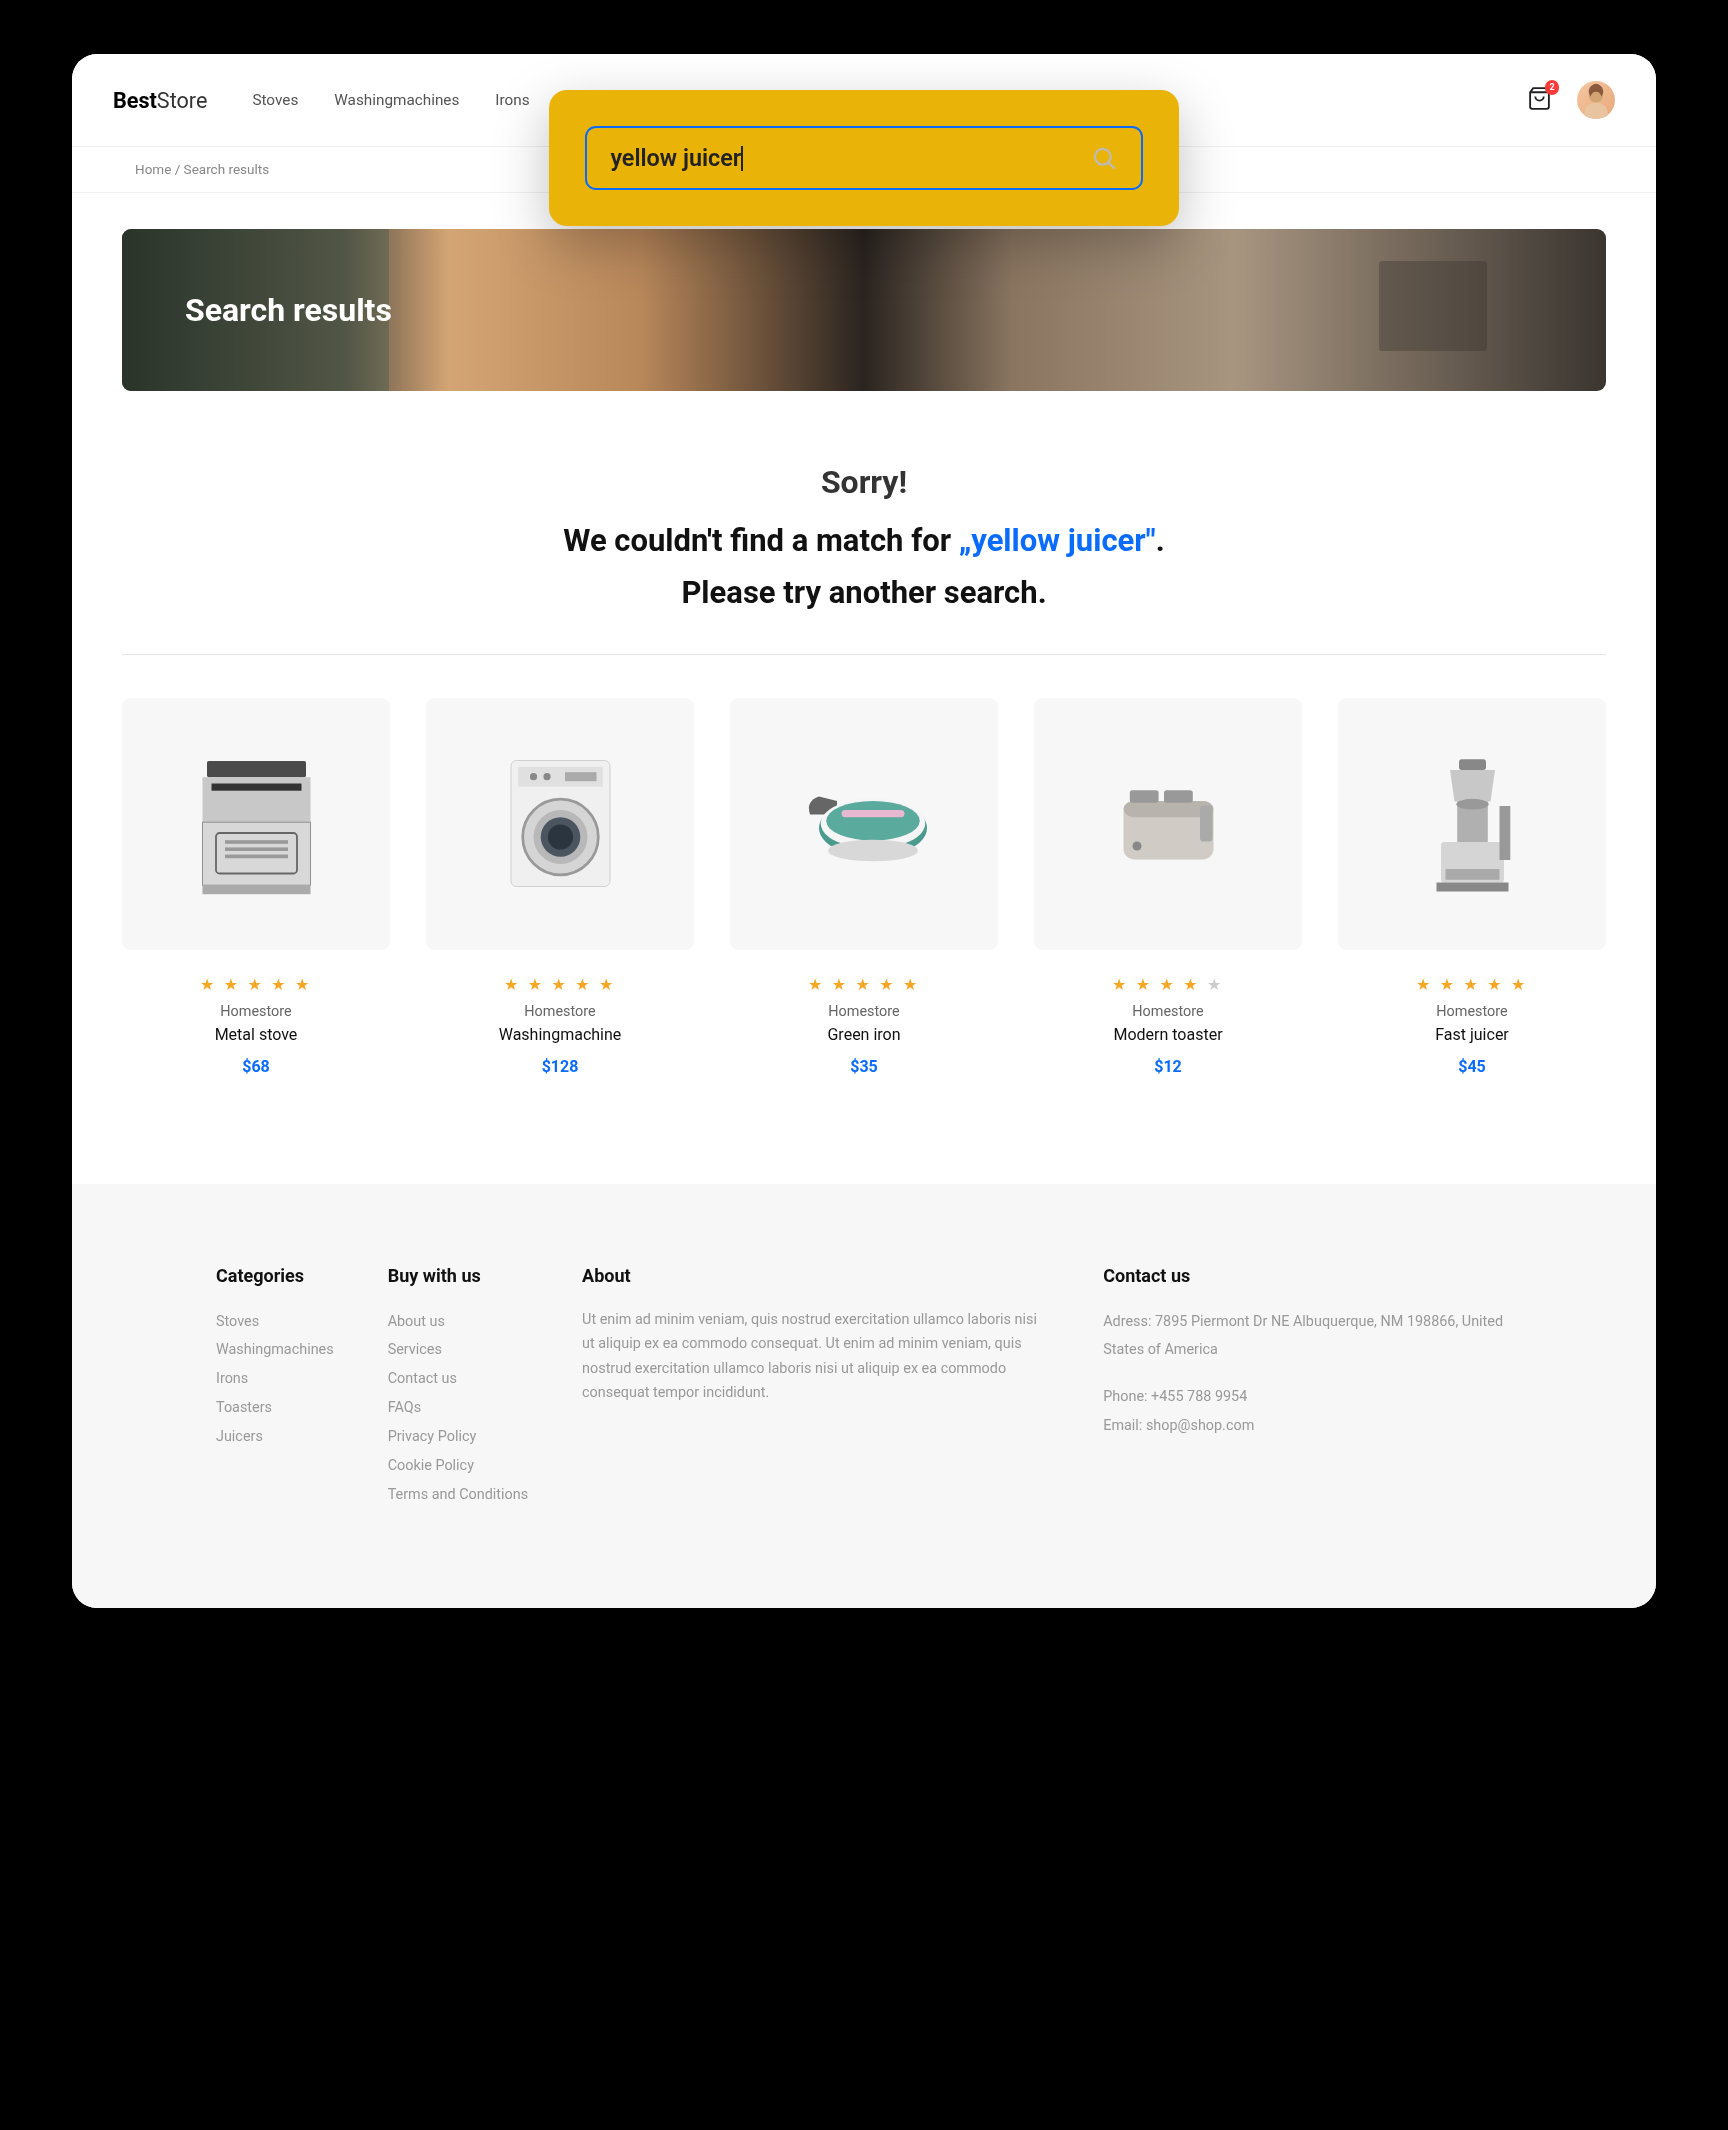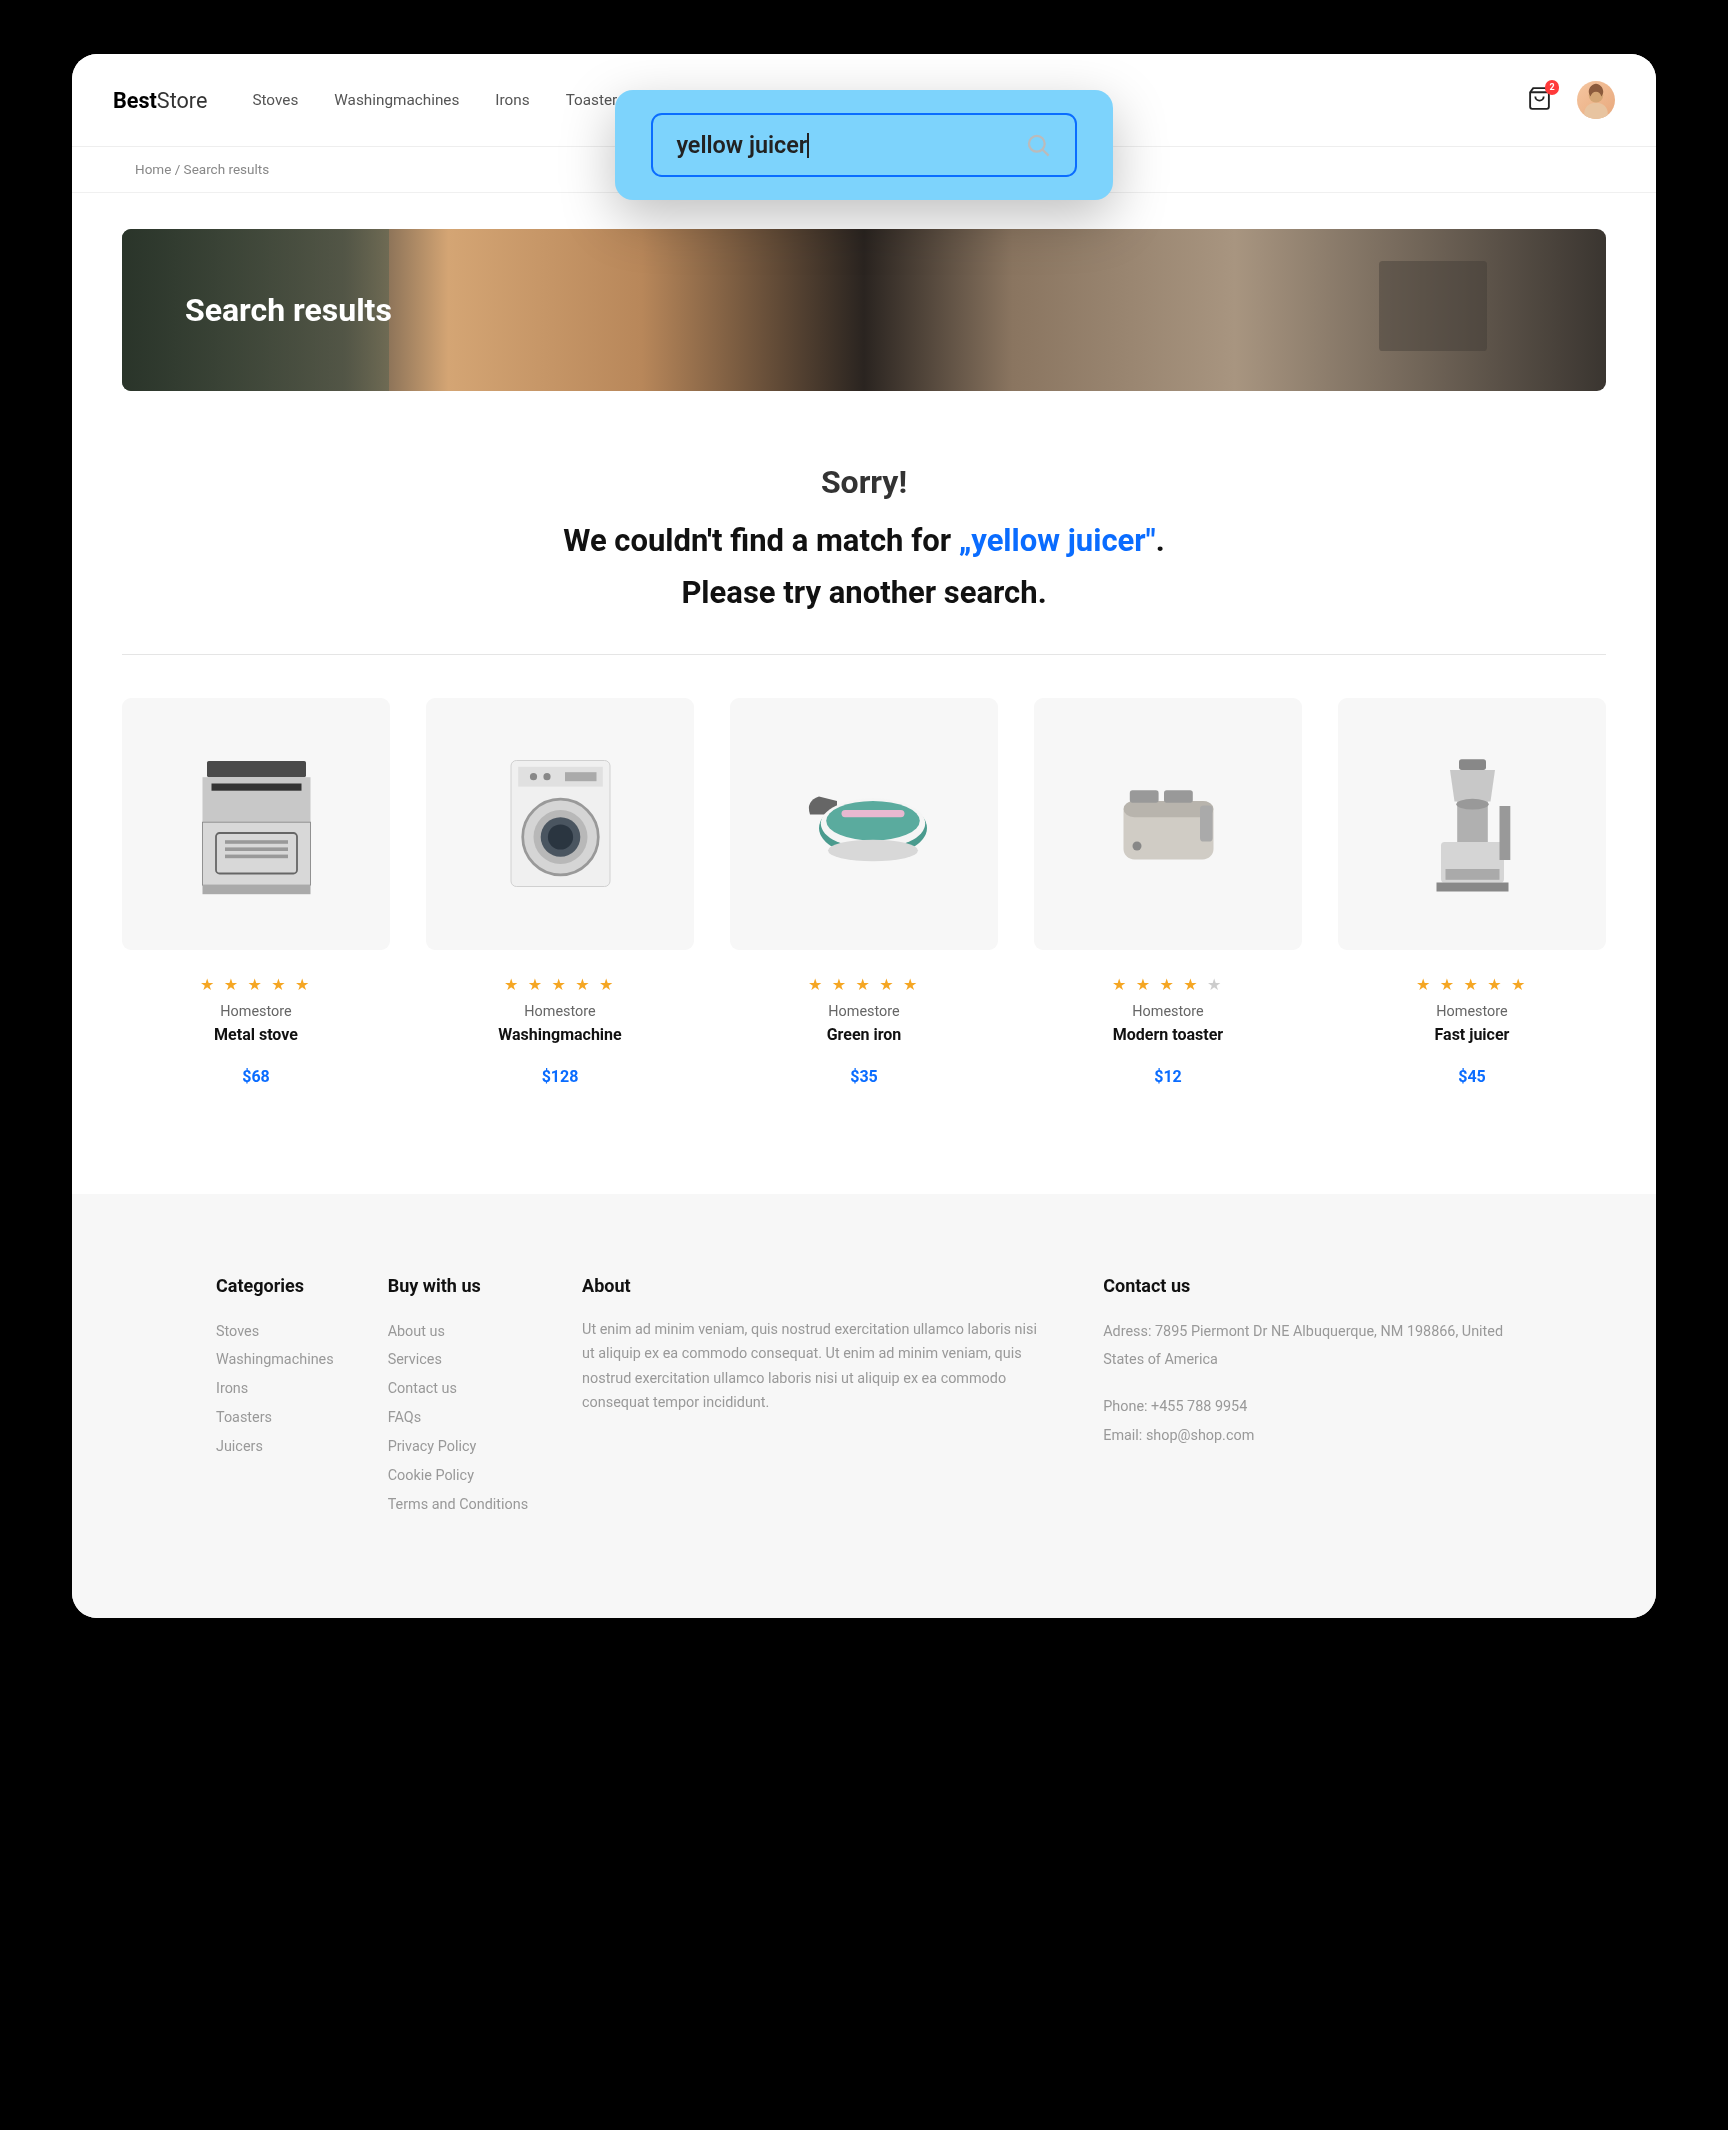--- a/index.html
+++ b/index.html
@@ -9,21 +9,21 @@
 .header{display:flex;align-items:center;padding:27px 41px;border-bottom:0.9px solid #eee;background:#fff}
 .logo{font-size:21.6px;color:#333;margin-right:45px}
 .logo b{font-weight:700;color:#000}
 .nav{display:flex;gap:36px}
 .nav a{color:#555;text-decoration:none;font-size:15.3px}
 .spacer{flex:1}
 .cart{position:relative;margin-right:25px;cursor:pointer}
 .badge{position:absolute;top:-5.4px;right:-7.2px;background:#ff3a3a;color:#fff;border-radius:50%;width:14.4px;height:14.4px;font-size:9px;display:flex;align-items:center;justify-content:center;font-weight:700}
 .avatar{width:38px;height:38px;border-radius:50%;background:linear-gradient(135deg,#f5c6a0,#e8a87c);display:flex;align-items:center;justify-content:center;overflow:hidden}
 .avatar svg{width:38px;height:38px}
-.search-pop{position:absolute;top:36px;left:50%;transform:translateX(-50%);width:498px;background:#7dd3fc;border-radius:18px;padding:23px 36px;box-shadow:0 18px 54px rgba(0,0,0,.25);z-index:10}
+.search-pop{position:absolute;top:36px;left:50%;transform:translateX(-50%);width:630px;background:#eab308;border-radius:18px;padding:36px 36px;box-shadow:0 18px 54px rgba(0,0,0,.25);z-index:10}
 .search-box{border:2.7px solid #0a6cff;border-radius:10.8px;display:flex;align-items:center;padding:16px 23.4px}
 .search-box .cursor{display:inline-block;width:1.8px;height:25px;background:#222;animation:blink 1s infinite;vertical-align:middle}
 @keyframes blink{50%{opacity:0}}
 .breadcrumb{padding:14.4px 63px;font-size:13.5px;color:#888;border-bottom:0.9px solid #f0f0f0}
 .breadcrumb a{color:#888;text-decoration:none}
 .banner{margin:36px 50px 0;height:162px;border-radius:9px;position:relative;overflow:hidden;background:linear-gradient(90deg,#3a4a3a 0%,#5a5045 15%,#d4a574 22%,#b8875a 35%,#2a2420 50%,#8a7560 60%,#a89580 75%,#3a3530 100%)}
 .banner::before{content:"";position:absolute;left:0;top:0;width:18%;height:100%;background:linear-gradient(90deg,rgba(40,50,40,.9),rgba(90,100,80,.6))}
 .banner::after{content:"";position:absolute;right:8%;top:20%;width:108px;height:90px;background:rgba(60,55,50,.4);border-radius:3.6px}
 .banner h1{position:absolute;left:63px;top:50%;transform:translateY(-50%);color:#fff;font-size:32px;font-weight:700;z-index:2}
 .main{padding:72px 50px 108px;text-align:center}
@@ -32,21 +32,21 @@
 .nomatch .q{color:#0a6cff}
 .tryagain{font-size:31px;font-weight:700;color:#111;margin-bottom:43px}
 .divider{height:0.9px;background:#e5e5e5;margin:0 0 43px}
 .check{color:#0a6cff;font-size:18px;font-weight:700;margin-bottom:54px}
 .products{display:flex;gap:36px;justify-content:space-between}
 .product{flex:1;text-align:center}
 .product-img{background:#f7f7f7;border-radius:9px;height:252px;display:flex;align-items:center;justify-content:center;margin-bottom:25px}
 .stars{color:#f5a623;font-size:16px;letter-spacing:2.7px;margin-bottom:9px}
 .stars .empty{color:#ccc}
 .brand{color:#666;font-size:14.4px;margin-bottom:5.4px}
-.pname{font-weight:700;font-size:16px;color:#111;margin-bottom:23px}
+.pname{font-weight:400;font-size:16px;color:#111;margin-bottom:13px}
 .price{color:#0a6cff;font-weight:700;font-size:16px}
 .footer{background:#f7f7f7;padding:81px 144px 99px;display:flex;gap:54px}
 .fcol h3{font-size:18px;font-weight:700;color:#111;margin-bottom:21.6px}
 .fcol a,.fcol p{display:block;color:#999;text-decoration:none;font-size:14.4px;line-height:2}
 .fcol.about{flex:1.6}
 .fcol.about p{line-height:1.7}
 .fcol.contact{flex:1.4}
 .fcol.contact .gap{margin-top:18px}
 </style>
 </head>

